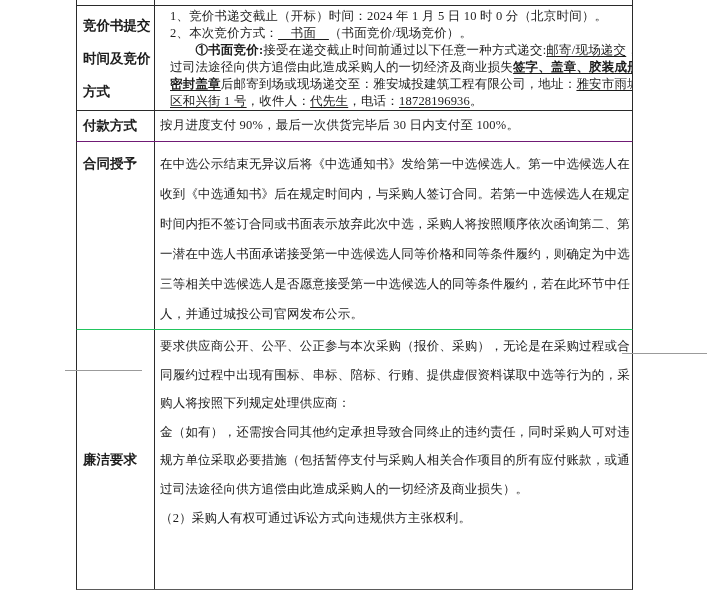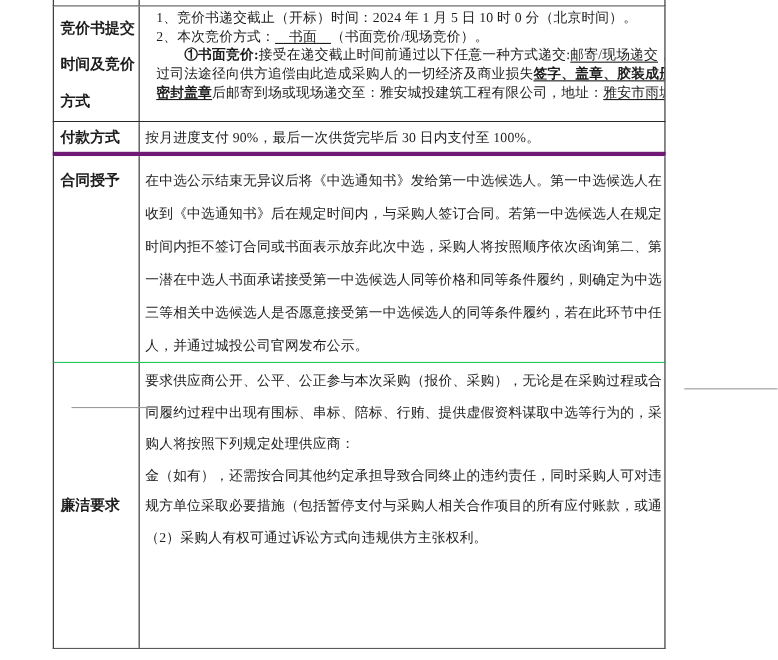--- a/index.html
+++ b/index.html
@@ -6,33 +6,33 @@
   .page{
     position:relative;
     width:707px;height:600px;
     background:#ffffff;
     font-family:"Liberation Serif","DejaVu Serif",serif;
     color:#1c1c1c;
     overflow:hidden;
   }
   .doc-table{
     position:absolute;
-    left:48px;top:0;
+    left:76px;top:0;
     width:557px;
   }
   .t-row{
     box-sizing:border-box;
     display:flex;
     border-left:1px solid #2a2a2a;
     border-right:1px solid #2a2a2a;
     background:#ffffff;
   }
   .t-stub{height:6px;border-bottom:1px solid #2a2a2a;}
   .t-row-1{height:105px;border-bottom:1px solid #2a2a2a;}
-  .t-row-2{height:31px;border-bottom:4px solid #701a75;}
+  .t-row-2{height:31px;border-bottom:1px solid #701a75;}
   .t-row-3{height:188px;border-bottom:1px solid #22c55e;}
   .t-row-4{height:260px;border-bottom:1px solid #5a5a5a;}
   .t-label{
     box-sizing:border-box;
     width:78px;
     flex:0 0 78px;
     border-right:1px solid #2a2a2a;
     display:flex;
     flex-direction:column;
     justify-content:center;
@@ -89,20 +89,21 @@
           <div class="tline"><span>竞价书提交</span></div>
           <div class="tline"><span>时间及竞价</span></div>
           <div class="tline"><span>方式</span></div>
         </div>
       <div class="t-content">
           <div class="tline"><span>1、竞价书递交截止（开标）时间：2024 年 1 月 5 日 10 时 0 分（北京时间）。</span></div>
           <div class="tline"><span>2、本次竞价方式：</span><span class="seg-u">　书面　</span><span>（书面竞价/现场竞价）。</span></div>
           <div class="tline"><span>　　</span><span class="seg-b">①书面竞价:</span><span>接受在递交截止时间前通过以下任意一种方式递交:</span><span class="seg-u">邮寄/现场递交</span><span>，</span></div>
           <div class="tline"><span>过司法途径向供方追偿由此造成采购人的一切经济及商业损失</span><span class="seg-b seg-u">签字、盖章、胶装成册</span></div>
           <div class="tline"><span class="seg-b seg-u">密封盖章</span><span>后邮寄到场或现场递交至：雅安城投建筑工程有限公司，地址：</span><span class="seg-u">雅安市雨城</span></div>
+          <div class="tline"><span class="seg-u">区和兴街 1 号</span><span>，收件人：</span><span class="seg-u">代先生</span><span>，电话：</span><span class="seg-u">18728196936</span><span>。</span></div>
         </div>
     </div>
 
     <div class="t-row t-row-2">
       <div class="t-label">
           <div class="tline"><span>付款方式</span></div>
         </div>
       <div class="t-content">
           <div class="tline"><span>按月进度支付 90%，最后一次供货完毕后 30 日内支付至 100%。</span></div>
         </div>
@@ -125,20 +126,21 @@
     <div class="t-row t-row-4">
       <div class="t-label">
           <div class="tline"><span>廉洁要求</span></div>
         </div>
       <div class="t-content">
           <div class="tline"><span>要求供应商公开、公平、公正参与本次采购（报价、采购），无论是在采购过程或合</span></div>
           <div class="tline"><span>同履约过程中出现有围标、串标、陪标、行贿、提供虚假资料谋取中选等行为的，采</span></div>
           <div class="tline"><span>购人将按照下列规定处理供应商：</span></div>
           <div class="tline"><span>金（如有），还需按合同其他约定承担导致合同终止的违约责任，同时采购人可对违</span></div>
           <div class="tline"><span>规方单位采取必要措施（包括暂停支付与采购人相关合作项目的所有应付账款，或通</span></div>
+          <div class="tline"><span>过司法途径向供方追偿由此造成采购人的一切经济及商业损失）。</span></div>
           <div class="tline"><span>（2）采购人有权可通过诉讼方式向违规供方主张权利。</span></div>
         </div>
     </div>
 
   </div>
 
   <div class="artifact artifact-right"></div>
   <div class="artifact artifact-label"></div>
 </div>
 

